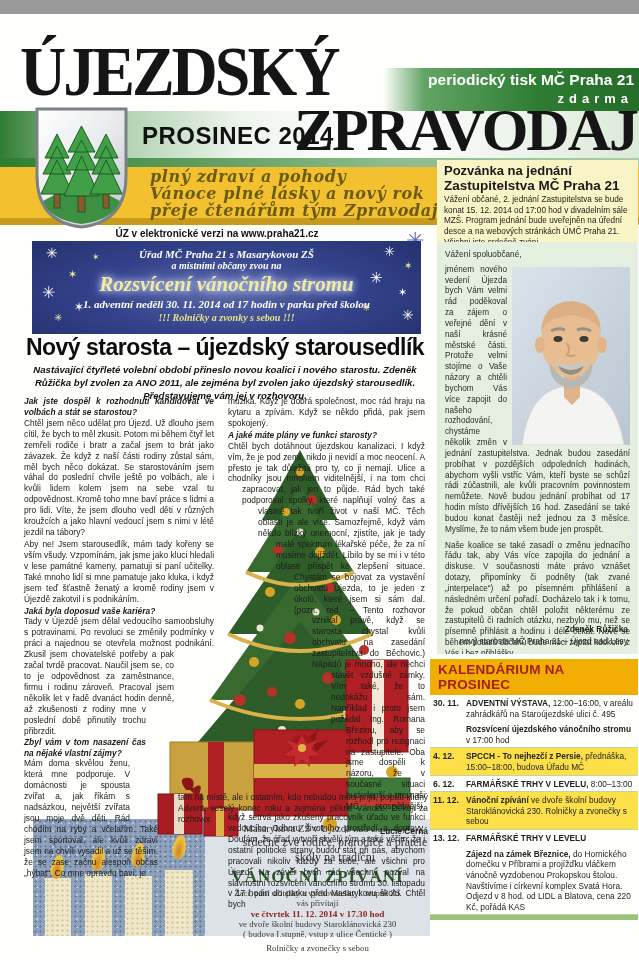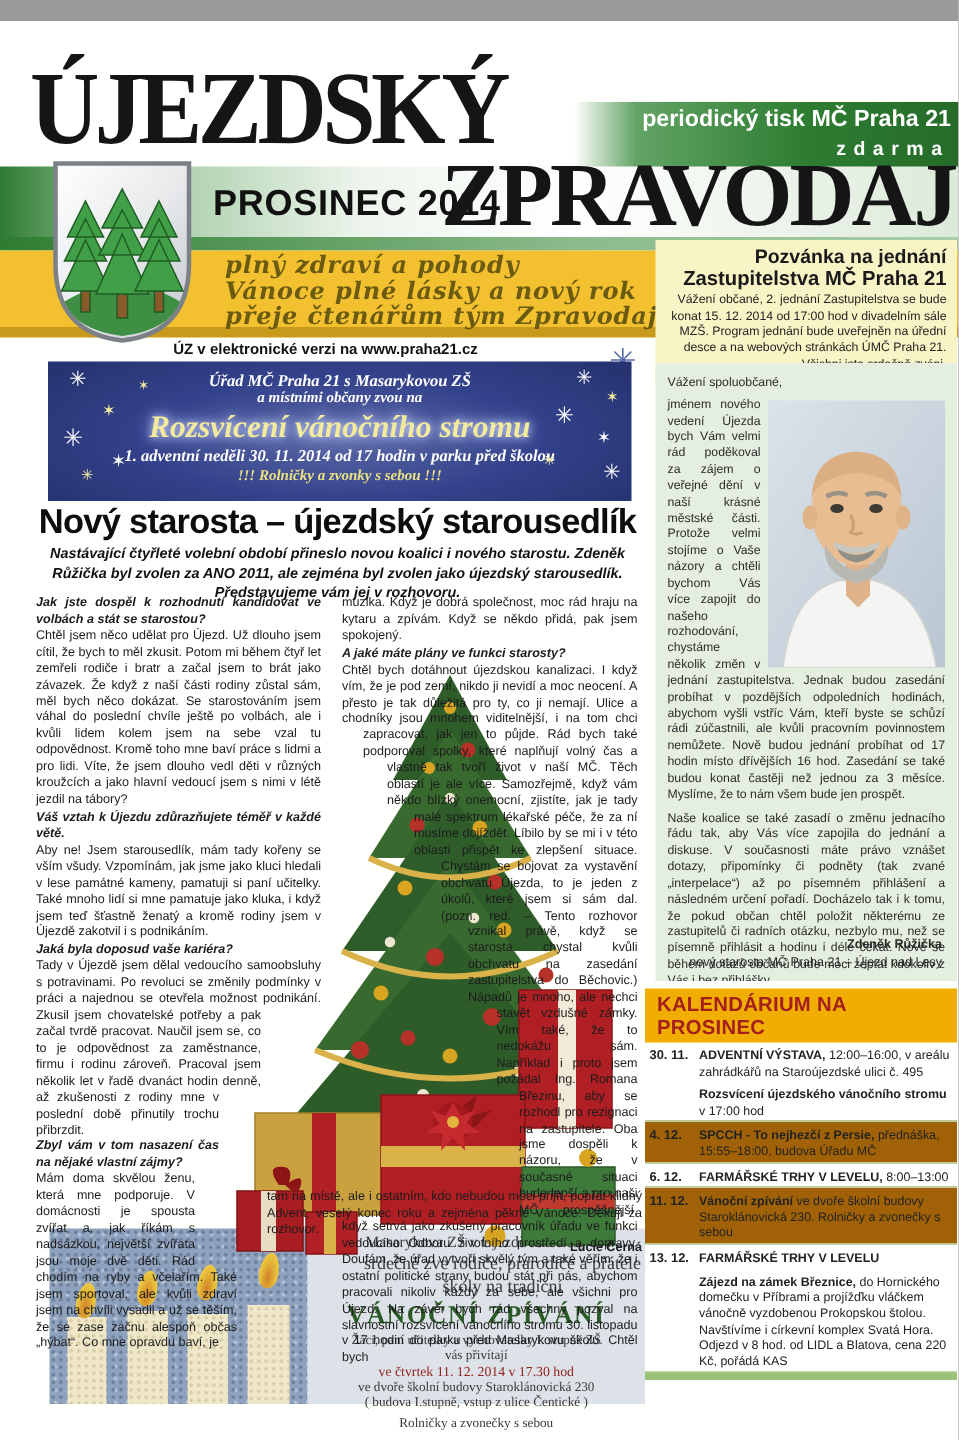--- a/index.html
+++ b/index.html
@@ -21,21 +21,21 @@
   .strip-green{position:absolute;left:0;top:144px;width:639px;height:9px;
     background:linear-gradient(90deg,#2e7d32,#8cbb8c 60%,#a9cda8 100%);}
   .band-gold{position:absolute;left:0;top:153px;width:639px;height:51px;background:#f3c12f;}
   .strip-gold{position:absolute;left:0;top:204px;width:639px;height:7px;background:#c79a1c;}
   .greeting{position:absolute;left:150px;top:155px;font-family:"DejaVu Serif",serif;font-style:italic;
     font-weight:bold;font-size:16px;line-height:1.05;color:#6a5a12;letter-spacing:.6px;}
   .uz-line{position:absolute;left:92px;top:214px;width:250px;text-align:center;font-size:10px;font-weight:bold;color:#111;}
   .shield{position:absolute;left:33px;top:92px;width:97px;height:124px;}
   
   .pozvanka{position:absolute;left:437px;top:146px;width:201px;height:97px;background:#f8f4c6;
-    text-align:right;box-sizing:border-box;padding:3px 7px;}
+    text-align:left;box-sizing:border-box;padding:3px 7px;}
   .pozvanka .t1{font-size:13px;font-weight:bold;}
   .pozvanka .t2{font-size:13.5px;font-weight:bold;}
   .pozvanka .body{font-size:8.2px;line-height:1.3;color:#222;margin-top:2px;}
   
   .bluebox{position:absolute;left:32px;top:227px;width:389px;height:93px;
     background:radial-gradient(ellipse 60% 80% at 50% 55%, #5a68a6 0%, #34428c 55%, #273472 100%);
     color:#fff;text-align:center;box-sizing:border-box;padding-top:7px;font-family:"Liberation Serif",serif;}
   .bluebox .l1{font-size:11px;font-weight:bold;font-style:italic;}
   .bluebox .l2{font-size:10px;font-weight:bold;font-style:italic;}
   .bluebox .title{font-size:21px;font-weight:bold;font-style:italic;color:#f2eb9c;margin:1px 0;
@@ -71,37 +71,37 @@
   .sig .s1{font-weight:bold;}
   
   .cal{position:absolute;left:430px;top:645px;width:208px;z-index:2;}
   .cal-head{background:#f2ae00;color:#a3201f;font-weight:bold;font-size:13.5px;
     padding:3px 6px 3px 8px;letter-spacing:.2px;}
   .cal-row{display:flex;padding:3px 3px 2px 3px;}
   .cal-row.sep{border-top:1px solid #b9d6a6;}
   .cal-date{flex:0 0 33px;font-weight:bold;font-size:8.6px;color:#222;}
   .cal-txt{flex:1;font-size:8.3px;line-height:1.28;color:#222;}
   .cal-txt b{font-weight:bold;}
-  .hl-yellow{background:#a16207;}
+  .hl-yellow{background:#fde047;}
   .hl-green{background:#9cc178;}
   
   .candles{position:absolute;left:33px;top:805px;width:172px;height:117px;background-color:#8fa2bd;
     background-image:radial-gradient(#6e82a0 1px,transparent 1.4px),radial-gradient(#b9c6d8 1px,transparent 1.4px);
     background-size:5px 5px,8px 8px;overflow:hidden;}
   .candle{position:absolute;bottom:0;background:#efe7c9;
     background-image:radial-gradient(#d8cda4 1px,transparent 1.3px);background-size:5px 5px;}
   .flame{position:absolute;width:13px;height:24px;background:radial-gradient(ellipse at 50% 70%,#d08028 0%,#e8bf3a 55%,#f2d95d 100%);
     border-radius:50% 50% 50% 50% / 62% 62% 38% 38%;transform:rotate(0.03turn);}
   .singbox{position:absolute;left:205px;top:805px;width:225px;height:117px;background:#dde2e8;
     font-family:"Liberation Serif",serif;text-align:center;box-sizing:border-box;padding-top:4px;color:#3a3a3a;}
   .singbox .m1{font-size:10.5px;}
   .singbox .m2{font-size:12px;margin-top:1px;padding-left:35px;}
   .singbox .title{font-size:17px;font-weight:bold;color:#2b5a27;letter-spacing:1px;margin:2px 0 1px 0;}
   .singbox .m3,.singbox .m4{font-size:8.8px;}
-  .singbox .m5{font-size:9.2px;color:#92231f;margin-top:1px;}
+  .singbox .m5{font-size:9.2px;color:#92231f;margin-top:1px;font-weight:bold;}
   .singbox .m6,.singbox .m7{font-size:8.8px;}
   .singbox .m8{font-size:8.8px;margin-top:4px;text-align:center;}
 </style>
 </head>
 <body>
 
 <div class="page">
 
   <div class="mast-title1">ÚJEZDSKÝ</div>
   <div class="band-tag">
@@ -233,21 +233,20 @@
         <path d="M36 348 q-10 -14 4 -12 q6 2 2 12 z M40 348 q14 -10 10 2 q-2 6 -10 -2 z" fill="#8c1518"></path>
         <circle cx="242" cy="330" r="6" fill="#d9a521"></circle>
         <circle cx="180" cy="382" r="7" fill="#d9a521"></circle>
       </g>
     </svg>
   </div>
 
   <div class="col col1">
     <span class="q">Jak jste dospěl k rozhodnutí kandidovat ve volbách a stát se starostou?</span>
     <span class="a">Chtěl jsem něco udělat pro Újezd. Už dlouho jsem cítil, že bych to měl zkusit. Potom mi během čtyř let zemřeli rodiče i bratr a začal jsem to brát jako závazek. Že když z naší části rodiny zůstal sám, měl bych něco dokázat. Se starostováním jsem váhal do poslední chvíle ještě po volbách, ale i kvůli lidem kolem jsem na sebe vzal tu odpovědnost. Kromě toho mne baví práce s lidmi a pro lidi. Víte, že jsem dlouho vedl děti v různých kroužcích a jako hlavní vedoucí jsem s nimi v létě jezdil na tábory?</span>
-    <span class="q">Váš vztah k Újezdu zdůrazňujete téměř v každé větě.</span>
     <span class="a">Aby ne! Jsem starousedlík, mám tady kořeny se vším všudy. Vzpomínám, jak jsme jako kluci hledali v lese památné kameny, pamatuji si paní učitelky. Také mnoho lidí si mne pamatuje jako kluka, i když jsem teď šťastně ženatý a kromě rodiny jsem v Újezdě zakotvil i s podnikáním.</span>
     <span class="q">Jaká byla doposud vaše kariéra?</span>
     <span>Tady v Újezdě jsem dělal vedoucího samoobsluhy s potravinami. Po revoluci se změnily podmínky v práci a najednou se otevřela možnost podnikání. Zkusil jsem</span>
     <span class="cutR" style="width:40px;height:60px"></span>
     <span class="cutR" style="width:68px;height:60px"></span>
     <span class="cutR" style="width:84px;height:52px"></span>
     <span class="cutR" style="width:56px;height:42px"></span>
     <span class="cutR" style="width:20px;height:30px"></span>
     <span>chovatelské potřeby a pak začal tvrdě pracovat. Naučil jsem se, co to je odpovědnost za zaměstnance, firmu i rodinu zároveň. Pracoval jsem několik let v řadě dvanáct hodin denně, až zkušenosti z rodiny mne v poslední době přinutily trochu přibrzdit.</span>
     <span class="q">Zbyl vám v tom nasazení čas na nějaké vlastní zájmy?</span>
@@ -314,21 +313,21 @@
     <div class="cal-row">
       <div class="cal-date">30. 11.</div>
       <div class="cal-txt"><b>ADVENTNÍ VÝSTAVA,</b><span> 12:00–16:00, v areálu zahrádkářů na Staroújezdské ulici č. 495</span></div>
     </div>
     <div class="cal-row">
       <div class="cal-date"></div>
       <div class="cal-txt"><b>Rozsvícení újezdského vánočního stromu</b><span> v 17:00 hod</span></div>
     </div>
     <div class="cal-row hl-yellow sep">
       <div class="cal-date">4. 12.</div>
-      <div class="cal-txt"><b>SPCCH - To nejhezčí z Persie,</b><span> přednáška, 15:55–18:00, budova Úřadu MČ</span></div>
+      <div class="cal-txt"><b>SPCCH - To nejhezčí z Persie,</b><span> přednáška, 15:00–18:00, budova Úřadu MČ</span></div>
     </div>
     <div class="cal-row sep">
       <div class="cal-date">6. 12.</div>
       <div class="cal-txt"><b>FARMÁŘSKÉ TRHY V LEVELU,</b><span> 8:00–13:00</span></div>
     </div>
     <div class="cal-row hl-yellow sep">
       <div class="cal-date">11. 12.</div>
       <div class="cal-txt"><b>Vánoční zpívání</b><span> ve dvoře školní budovy Staroklánovická 230. Rolničky a zvonečky s sebou</span></div>
     </div>
     <div class="cal-row sep">

